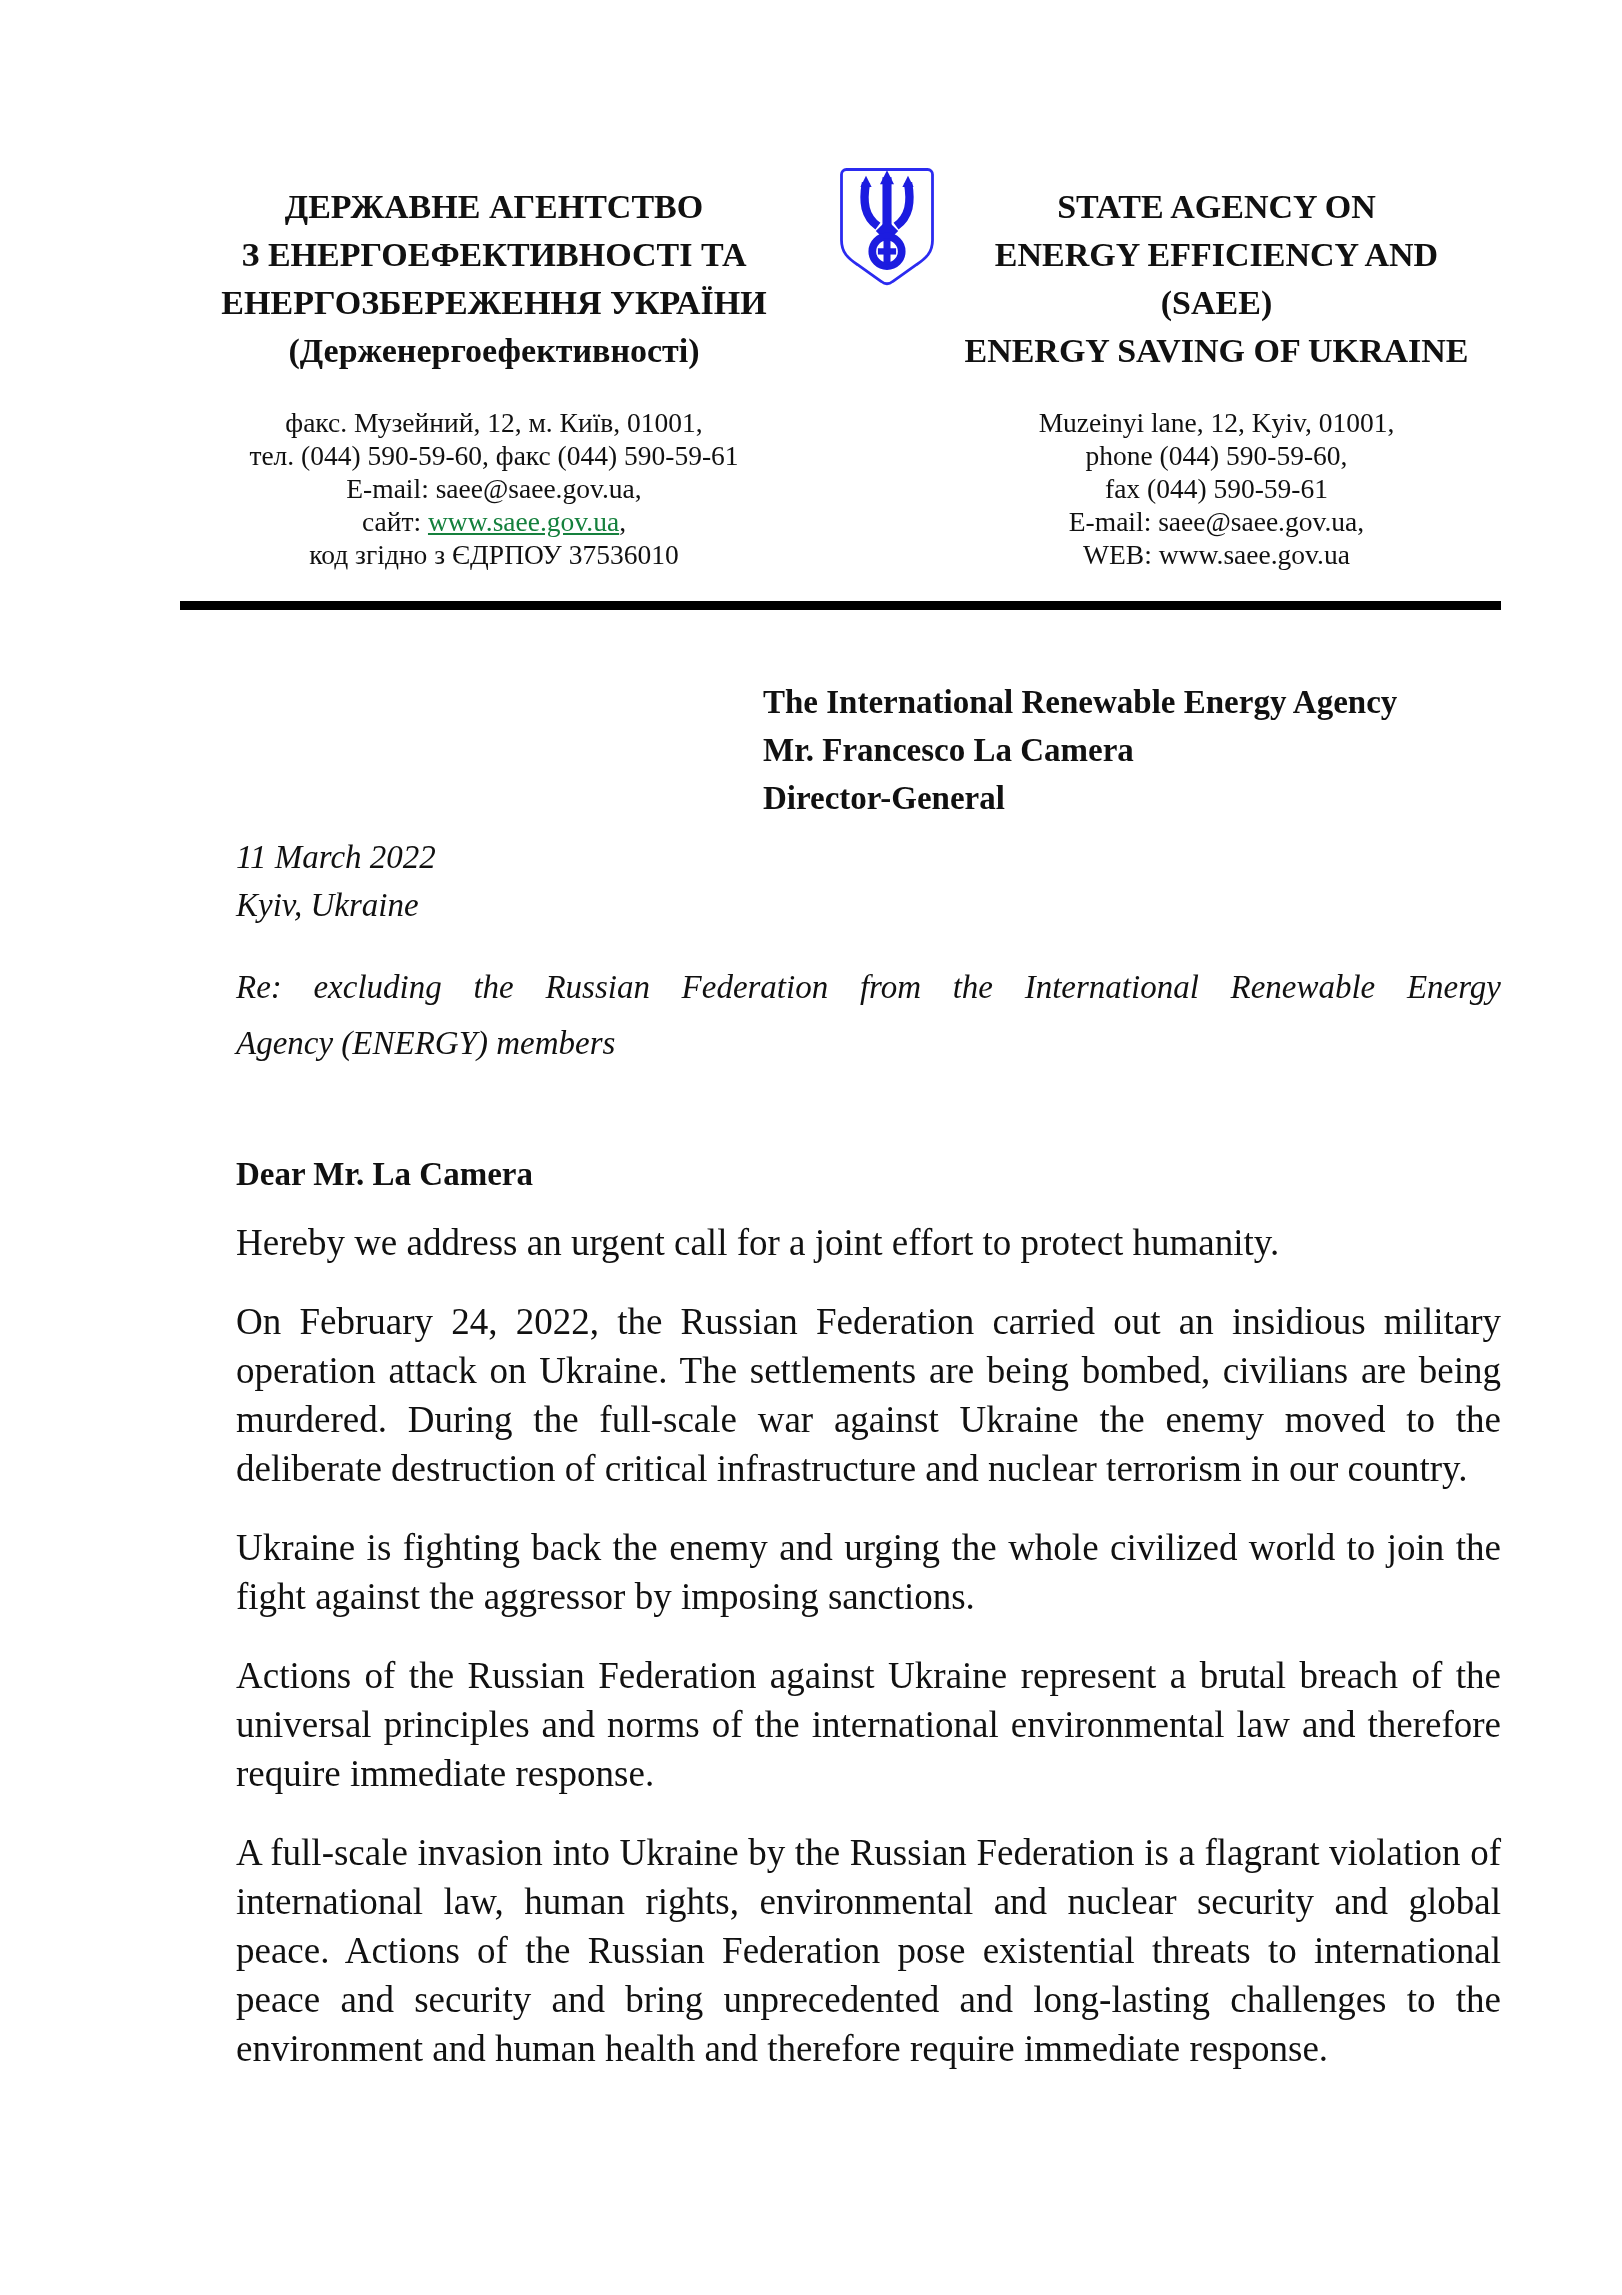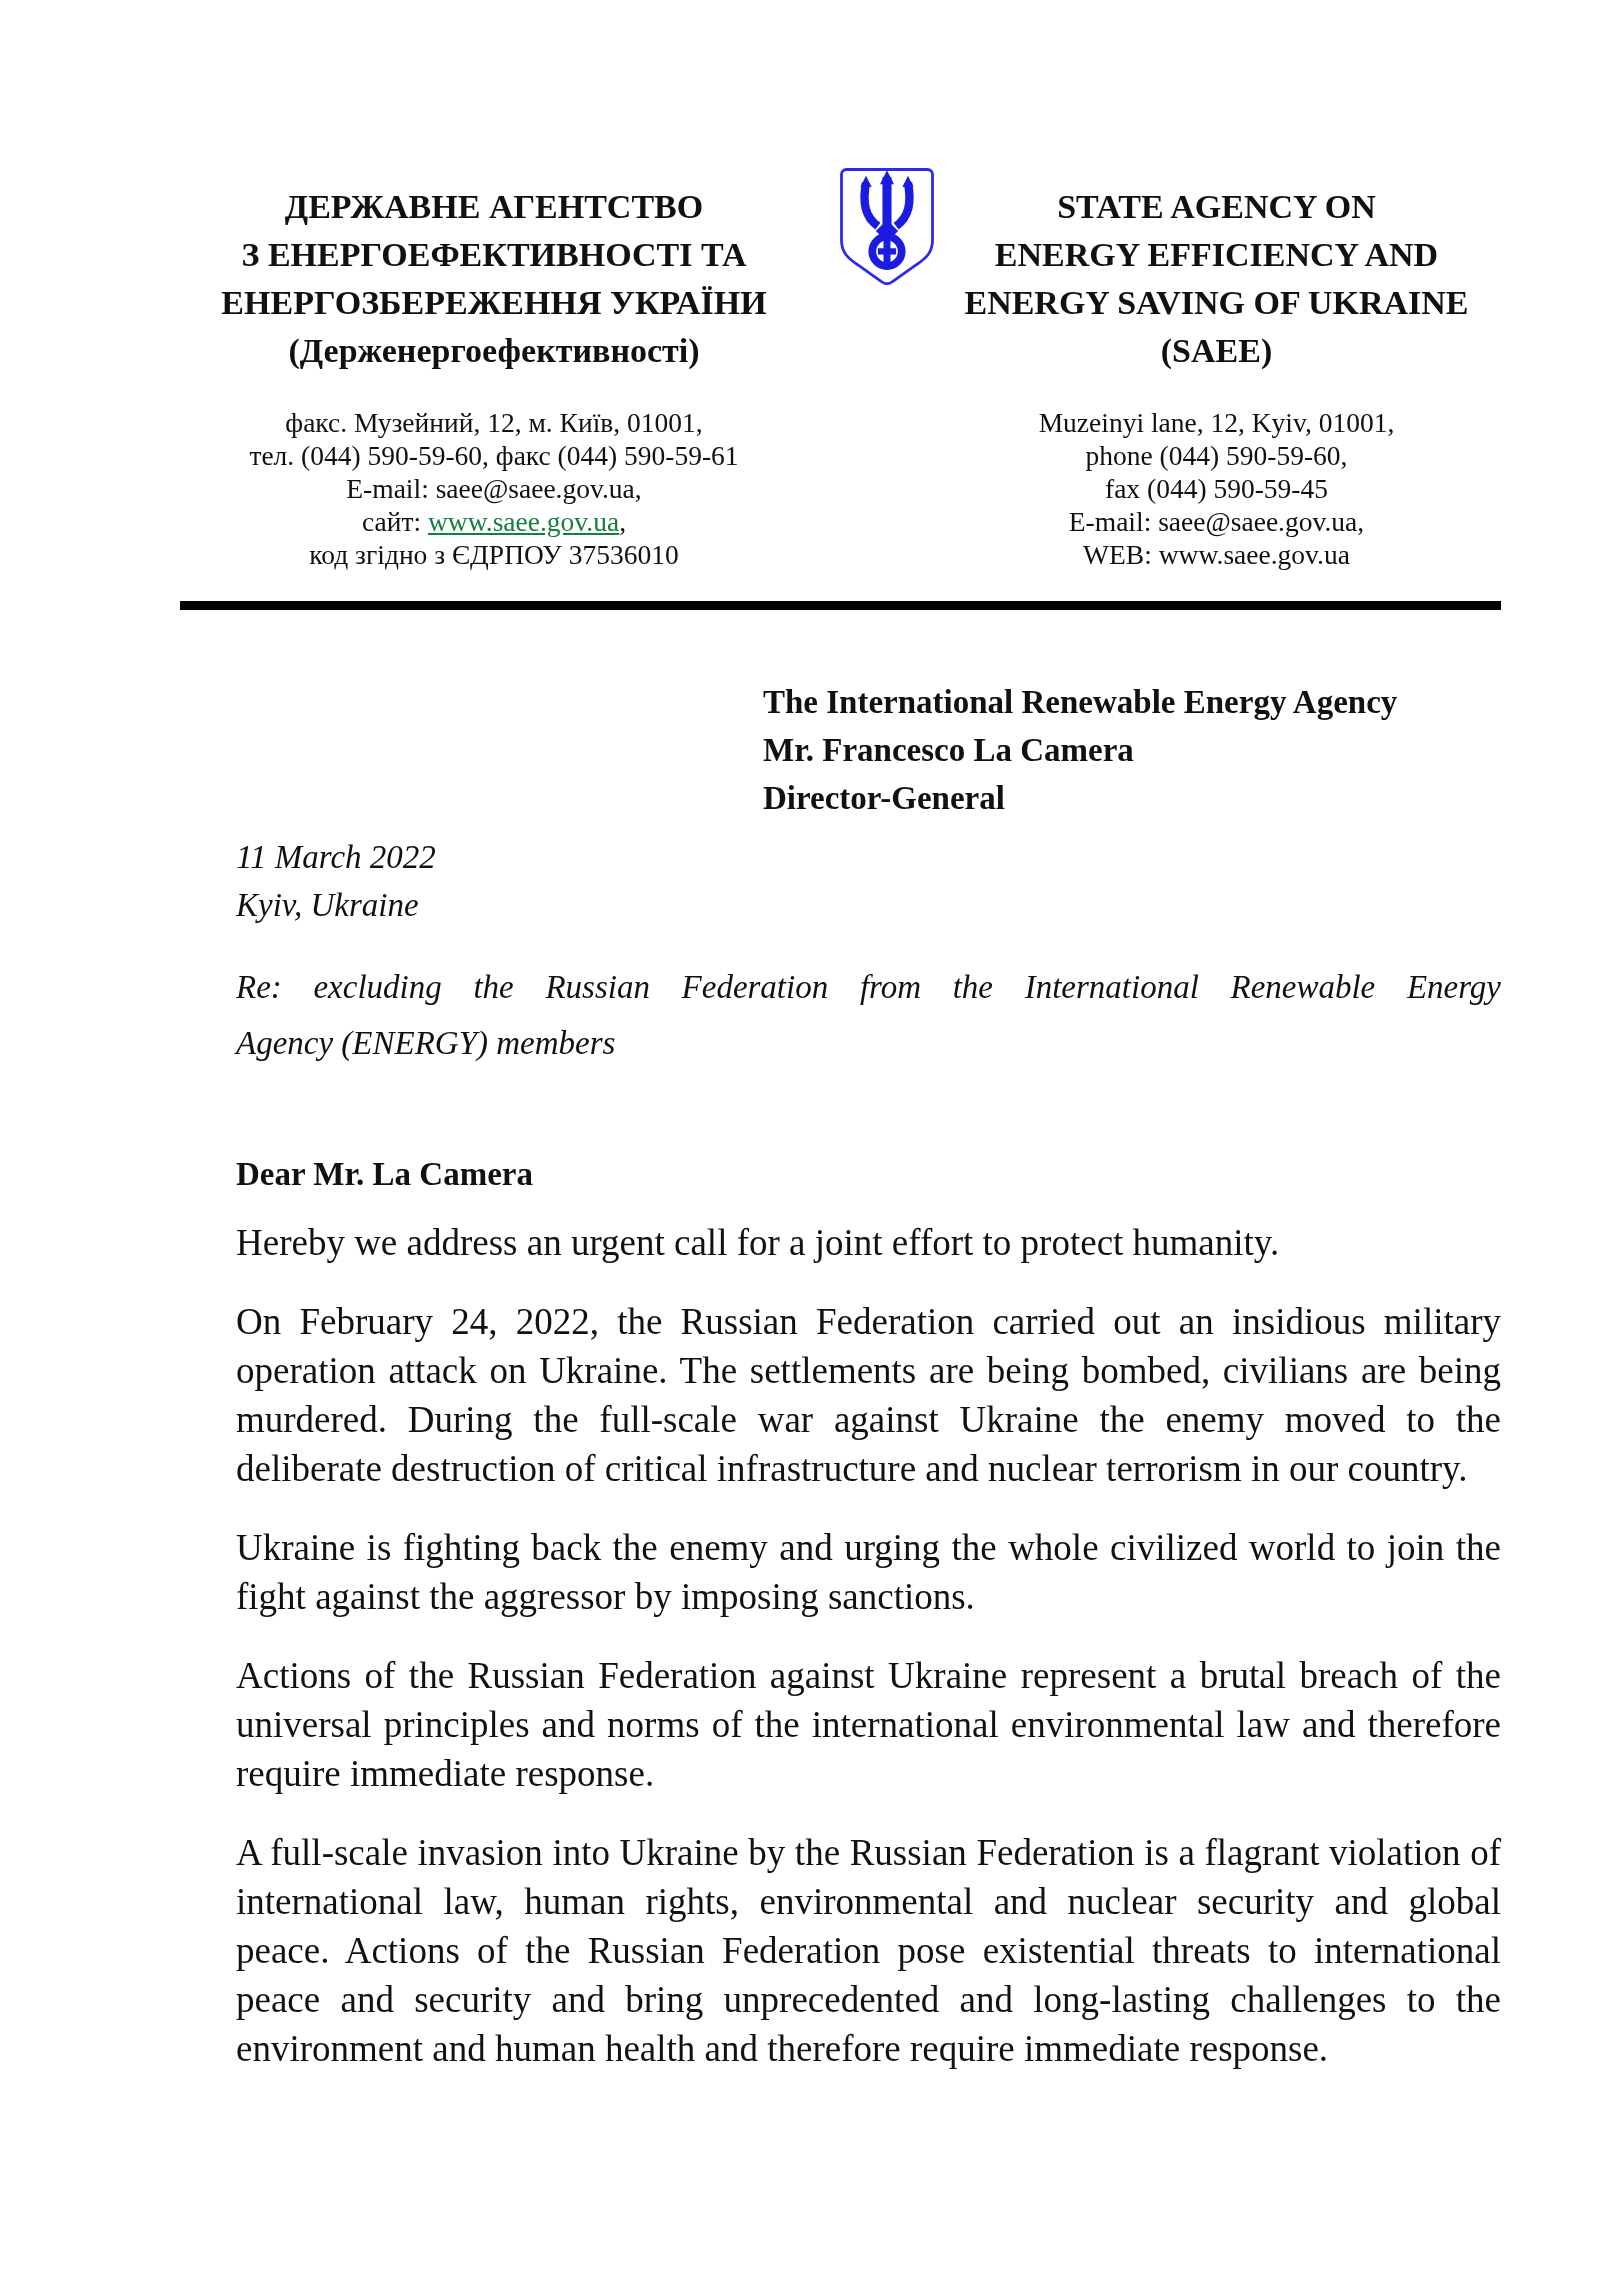--- a/index.html
+++ b/index.html
@@ -120,27 +120,27 @@
         <div>код згідно з ЄДРПОУ 37536010</div>
       </div>
     </div>
 
     <div class="col-logo"></div>
 
     <div class="col-right">
       <div class="agency-title">
         <div>STATE AGENCY ON</div>
         <div>ENERGY EFFICIENCY AND</div>
+        <div>(SAEE)</div>
         <div>ENERGY SAVING OF UKRAINE</div>
-        <div>(SAEE)</div>
       </div>
       <div class="agency-address">
         <div>Muzeinyi lane, 12, Kyiv, 01001,</div>
         <div>phone (044) 590-59-60,</div>
-        <div>fax (044) 590-59-45</div>
+        <div>fax (044) 590-59-61</div>
         <div>E-mail: saee@saee.gov.ua,</div>
         <div>WEB: www.saee.gov.ua</div>
       </div>
     </div>
 
     <div class="logo-wrap">
       <svg viewBox="0 0 140 180" xmlns="http://www.w3.org/2000/svg">
 
         <path d="M12 5 H128 C132 5 135 8 135 12 V106 C135 123 126 132 112 141 L78 165 C73 169 67 169 62 165 L28 141 C14 132 5 123 5 106 V12 C5 8 8 5 12 5 Z" fill="#ffffff" stroke-width="4" stroke="#2B2BF0"></path>
 

